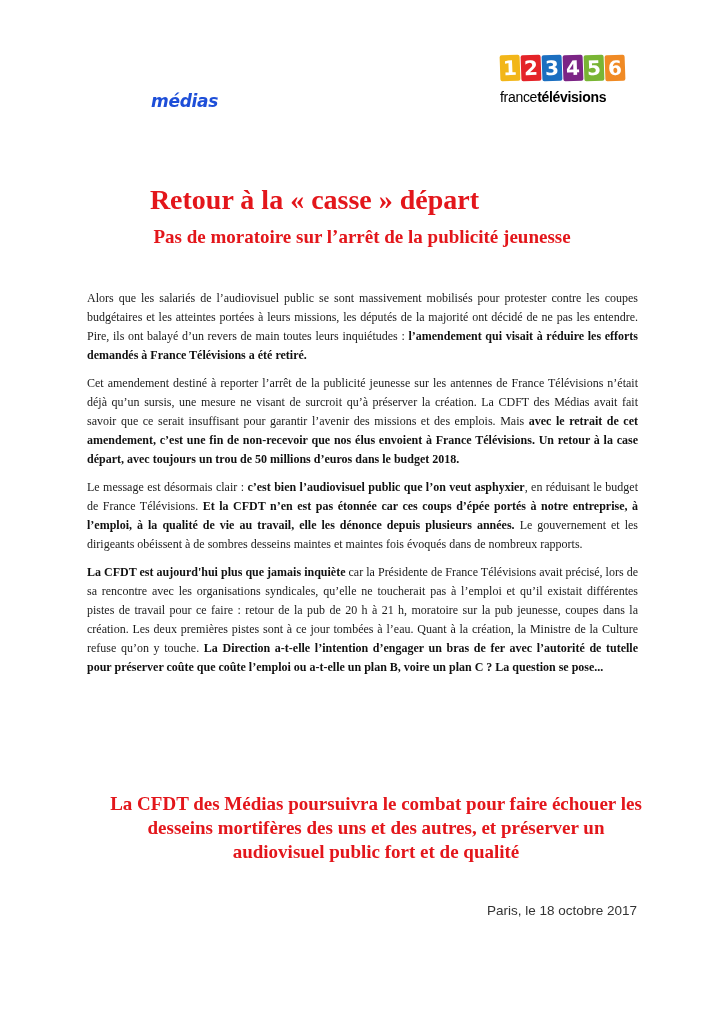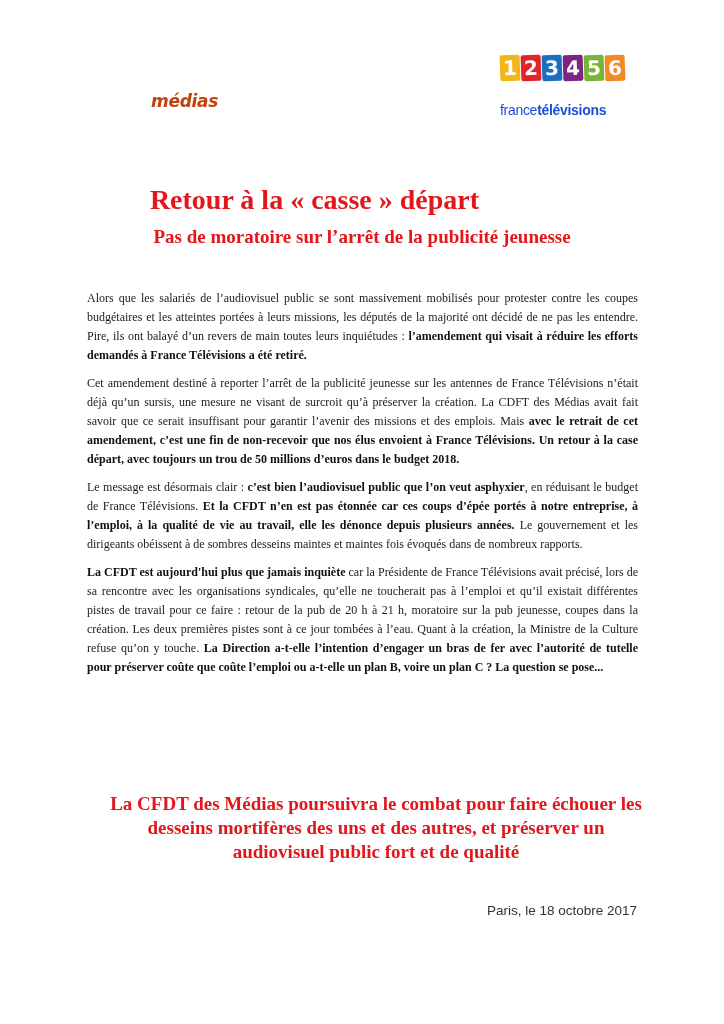--- a/index.html
+++ b/index.html
@@ -1,26 +1,26 @@
 <!DOCTYPE html>
 <html><head>
 <meta charset="utf-8">
 <style>
   html, body { margin: 0; padding: 0; background: #ffffff; }
   body { width: 724px; height: 1024px; position: relative; overflow: hidden; font-family: "Liberation Serif", serif; color: #1a1a1a; }
 
   .logo-cfdt { position: absolute; left: 101px; top: 35px; width: 125px; height: 80px; }
   .cfdt-circle { position: absolute; left: 0; top: 0; width: 77px; height: 77px; border-radius: 50%; background: #e2561e; }
   .cfdt-text { position: absolute; left: 6px; top: 20px; font-family: "DejaVu Sans", sans-serif; font-weight: bold; font-size: 19px; color: #ffffff; letter-spacing: -0.5px; }
-  .cfdt-sub { position: absolute; left: 50px; top: 56px; font-family: "DejaVu Sans", sans-serif; font-weight: bold; font-style: italic; font-size: 17px; color: #c2410c; letter-spacing: -0.3px; }
+  .cfdt-sub { position: absolute; left: 50px; top: 56px; font-family: "DejaVu Sans", sans-serif; font-weight: bold; font-style: italic; font-size: 17px; color: #1d4ed8; letter-spacing: -0.3px; }
 
   .logo-ftv { position: absolute; left: 500px; top: 55px; width: 132px; height: 50px; }
   .ftv-digits { display: flex; gap: 1px; }
   .ftv-digit { width: 20px; height: 26px; display: flex; align-items: center; justify-content: center; font-family: "DejaVu Sans", sans-serif; font-weight: bold; font-size: 20px; color: #ffffff; border-radius: 2px; transform: rotate(-2deg); }
-  .ftv-name { margin-top: 21px; font-family: "Liberation Sans", sans-serif; font-size: 14px; color: #1d4ed8; letter-spacing: -0.3px; }
+  .ftv-name { margin-top: 8px; font-family: "Liberation Sans", sans-serif; font-size: 14px; color: #000000; letter-spacing: -0.3px; }
   .ftv-name b { font-weight: bold; }
 
   .title { position: absolute; left: 0; width: 629px; top: 184px; text-align: center; font-weight: bold; font-size: 28px; color: #e3161b; }
   .subtitle { position: absolute; left: 0; width: 724px; top: 226px; text-align: center; font-weight: bold; font-size: 19px; color: #e3161b; }
 
   .body-text { position: absolute; left: 87px; width: 551px; top: 289px; font-size: 12px; line-height: 19px; text-align: justify; }
   .body-text p { margin: 0 0 9px 0; }
   .body-text b { font-weight: bold; color: #111; }
 
   .conclusion { position: absolute; left: 95px; width: 540px; top: 792px; text-align: center; font-weight: bold; font-size: 19px; line-height: 24px; color: #e3161b; margin-left: 11px; }

